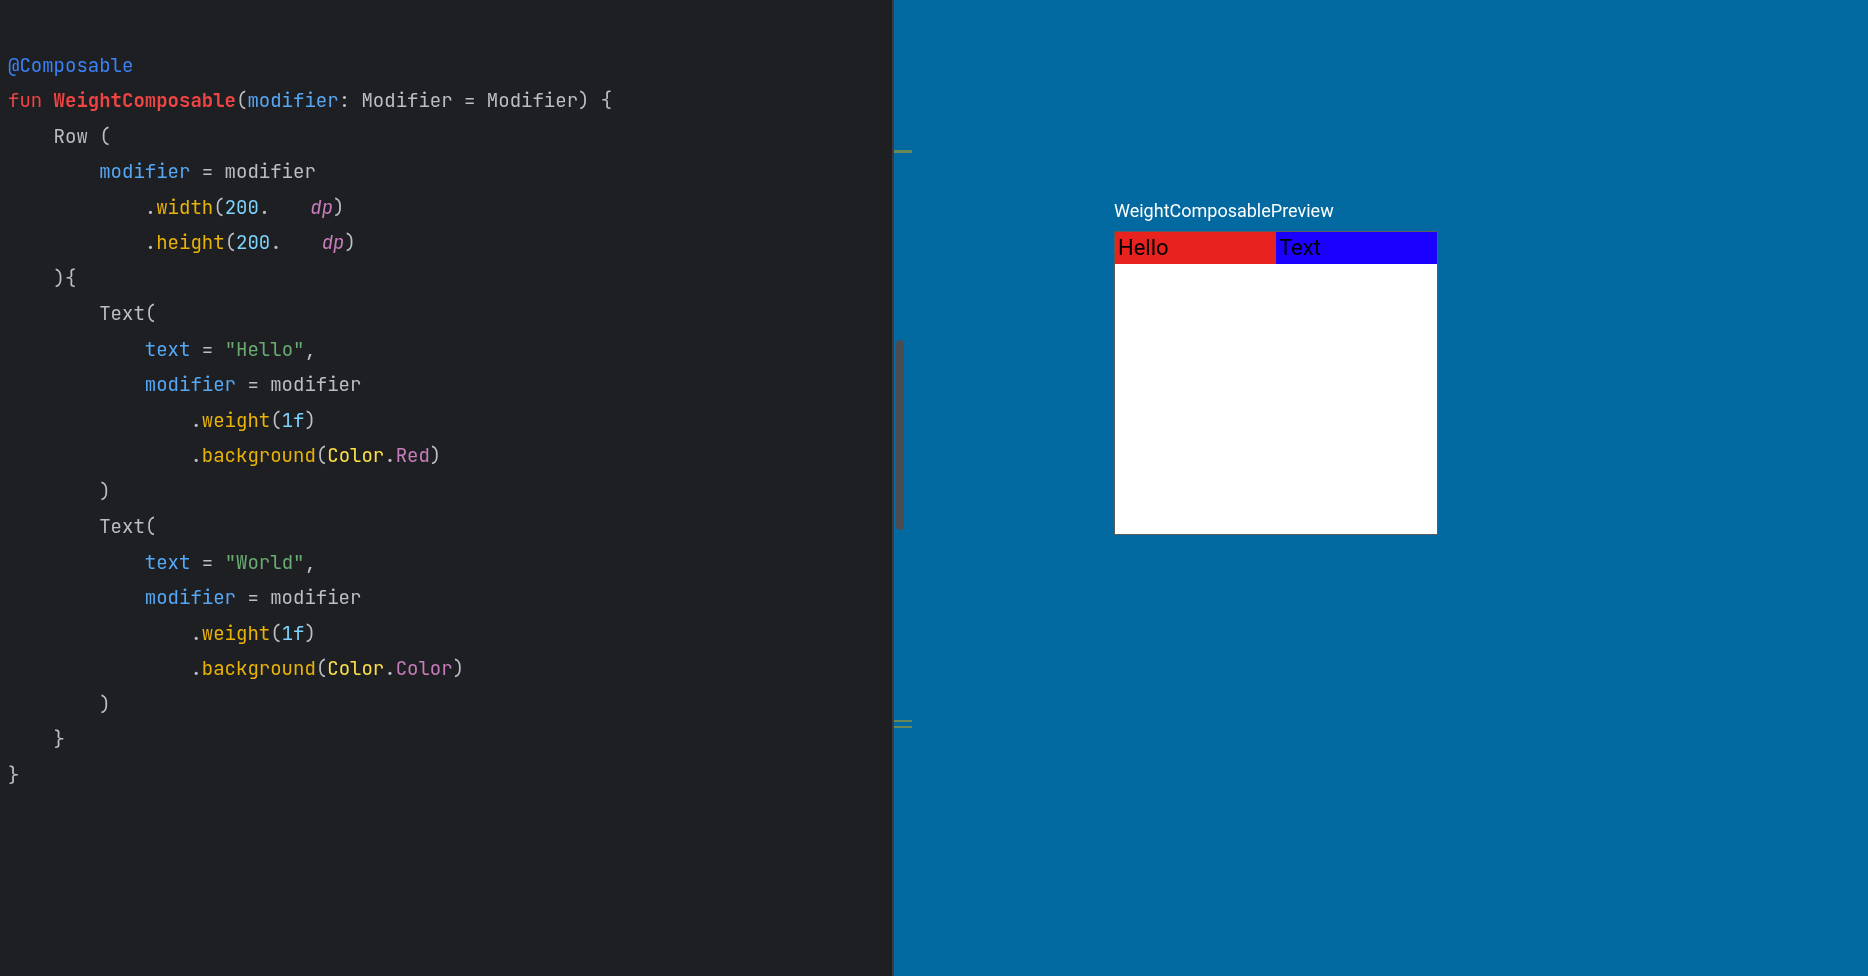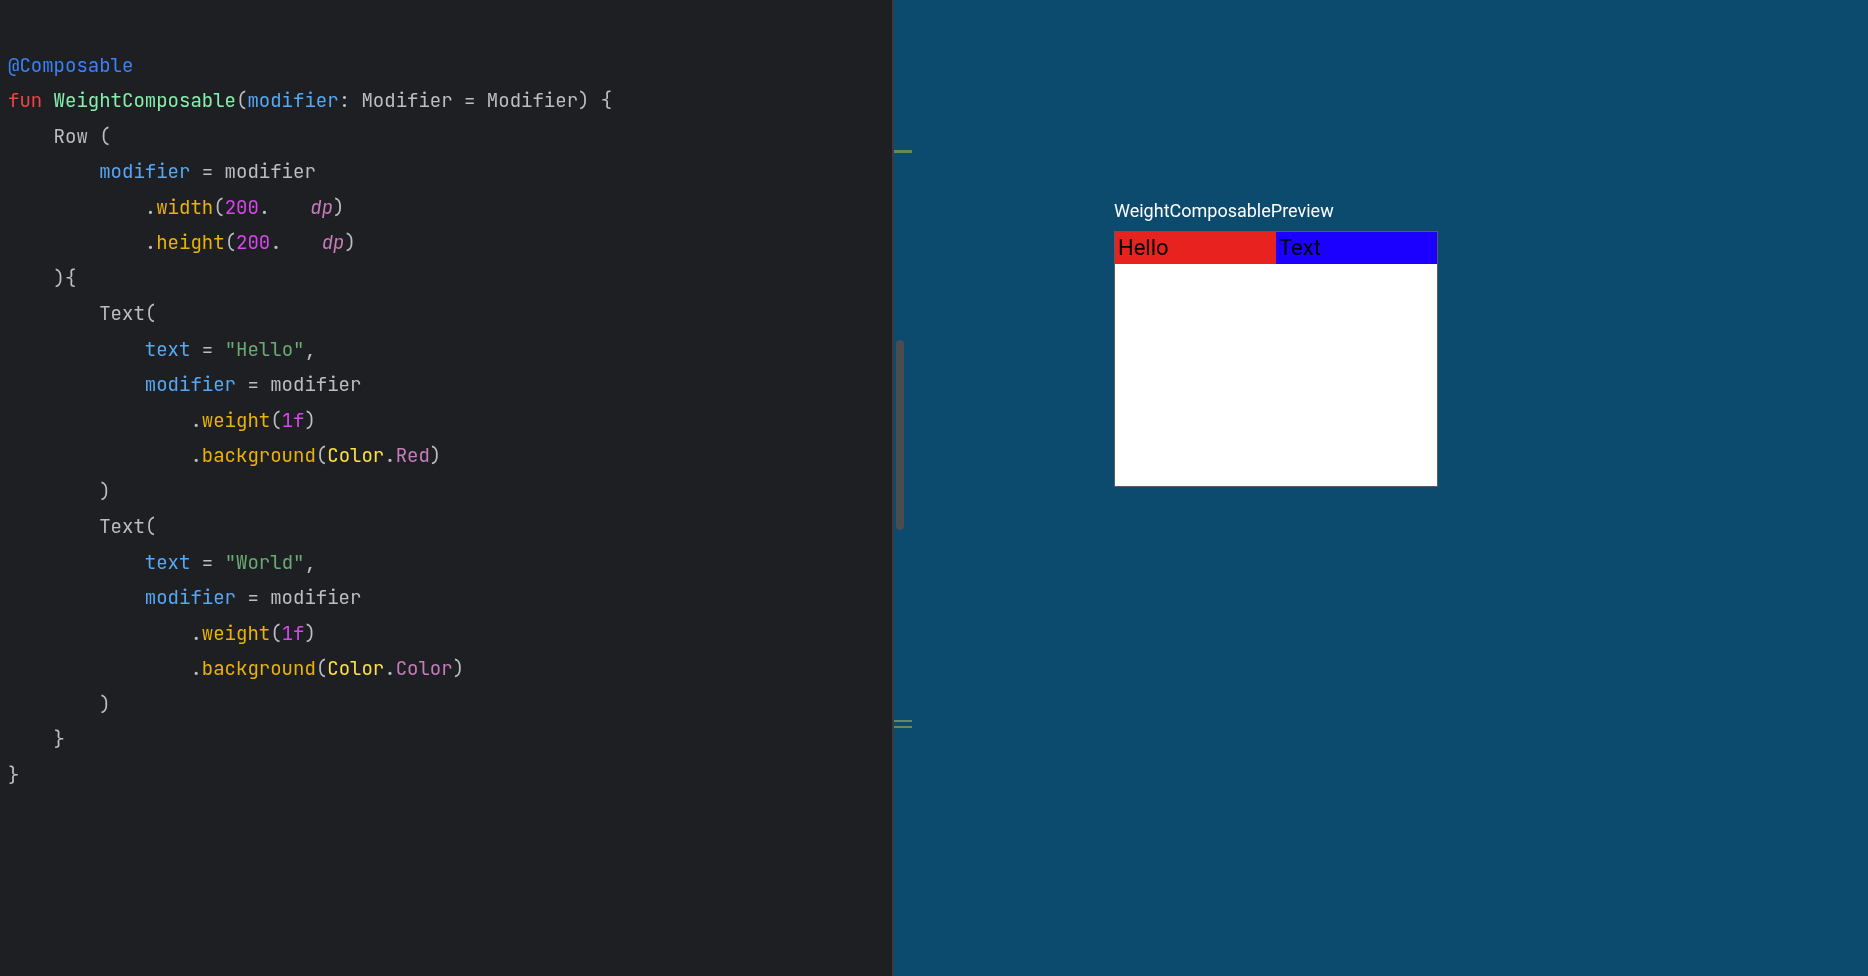--- a/index.html
+++ b/index.html
@@ -19,26 +19,26 @@
     position: relative;
     padding-top: 12px;
   }
   .code {
     line-height: 35.5px;
     white-space: pre;
     padding-left: 8px;
   }
   .annotation { color: #3b82f6; }
   .keyword { color: #ef4444; margin-top: 16px; }
-  .funcname { color: #86efac; }
+  .funcname { color: #ef4444; font-weight: bold; }
   .type { color: #bcbec4; }
   .paren { color: #bcbec4; }
   .param { color: #56a8f5; }
   .ext-fun { color: #eab308; }
-  .number { color: #d946ef; }
+  .number { color: #7dd3fc; }
   .prop { color: #c77dbb; font-style: italic; margin-left: 40px; }
   .string { color: #6aab73; }
   .staticref { color: #fde047; }
   .staticprop { color: #c77dbb; }
   .divider {
     width: 2px;
     background: #393b40;
     position: relative;
   }
   .scrollbar-track {
@@ -52,33 +52,33 @@
   }
   .fold-mark {
     position: absolute;
     right: -20px;
     width: 18px;
     height: 3px;
     background: #6a8759;
   }
   .preview-pane {
     flex: 1;
-    background: #0c4a6e;
+    background: #0369a1;
     padding: 200px 0 0 220px;
     font-family: -apple-system, 'SF Pro Text', 'Segoe UI', Roboto, sans-serif;
   }
   .preview-title {
     color: #ffffff;
     font-size: 18px;
     margin-bottom: 10px;
     font-weight: 400;
   }
   .compose-preview {
     width: 324px;
-    height: 256px;
+    height: 304px;
     background: #ffffff;
     border: 1px solid #5a5c60;
     display: flex;
     align-items: flex-start;
   }
   .text1, .text2 {
     font-size: 22px;
     color: #000000;
     padding: 3px 3px;
     font-family: Roboto, sans-serif;

